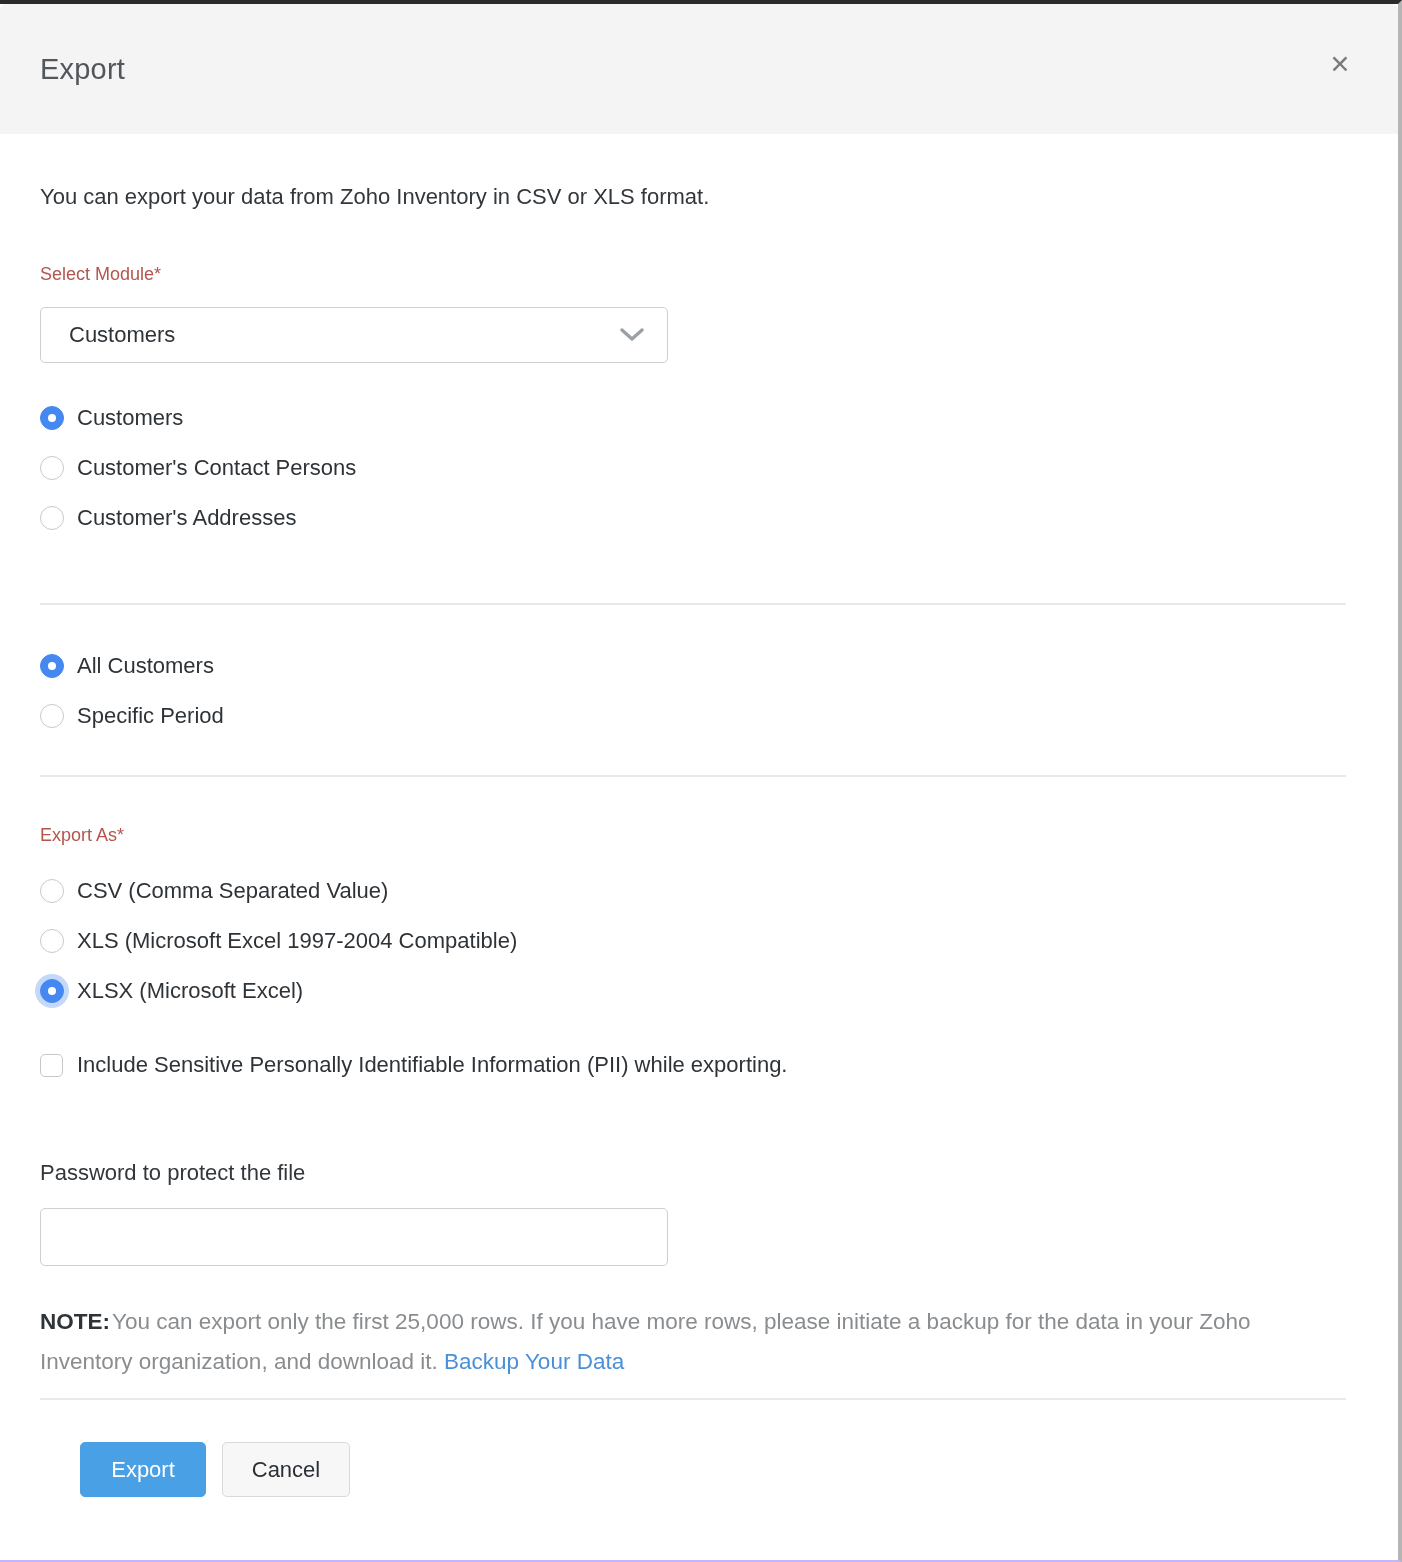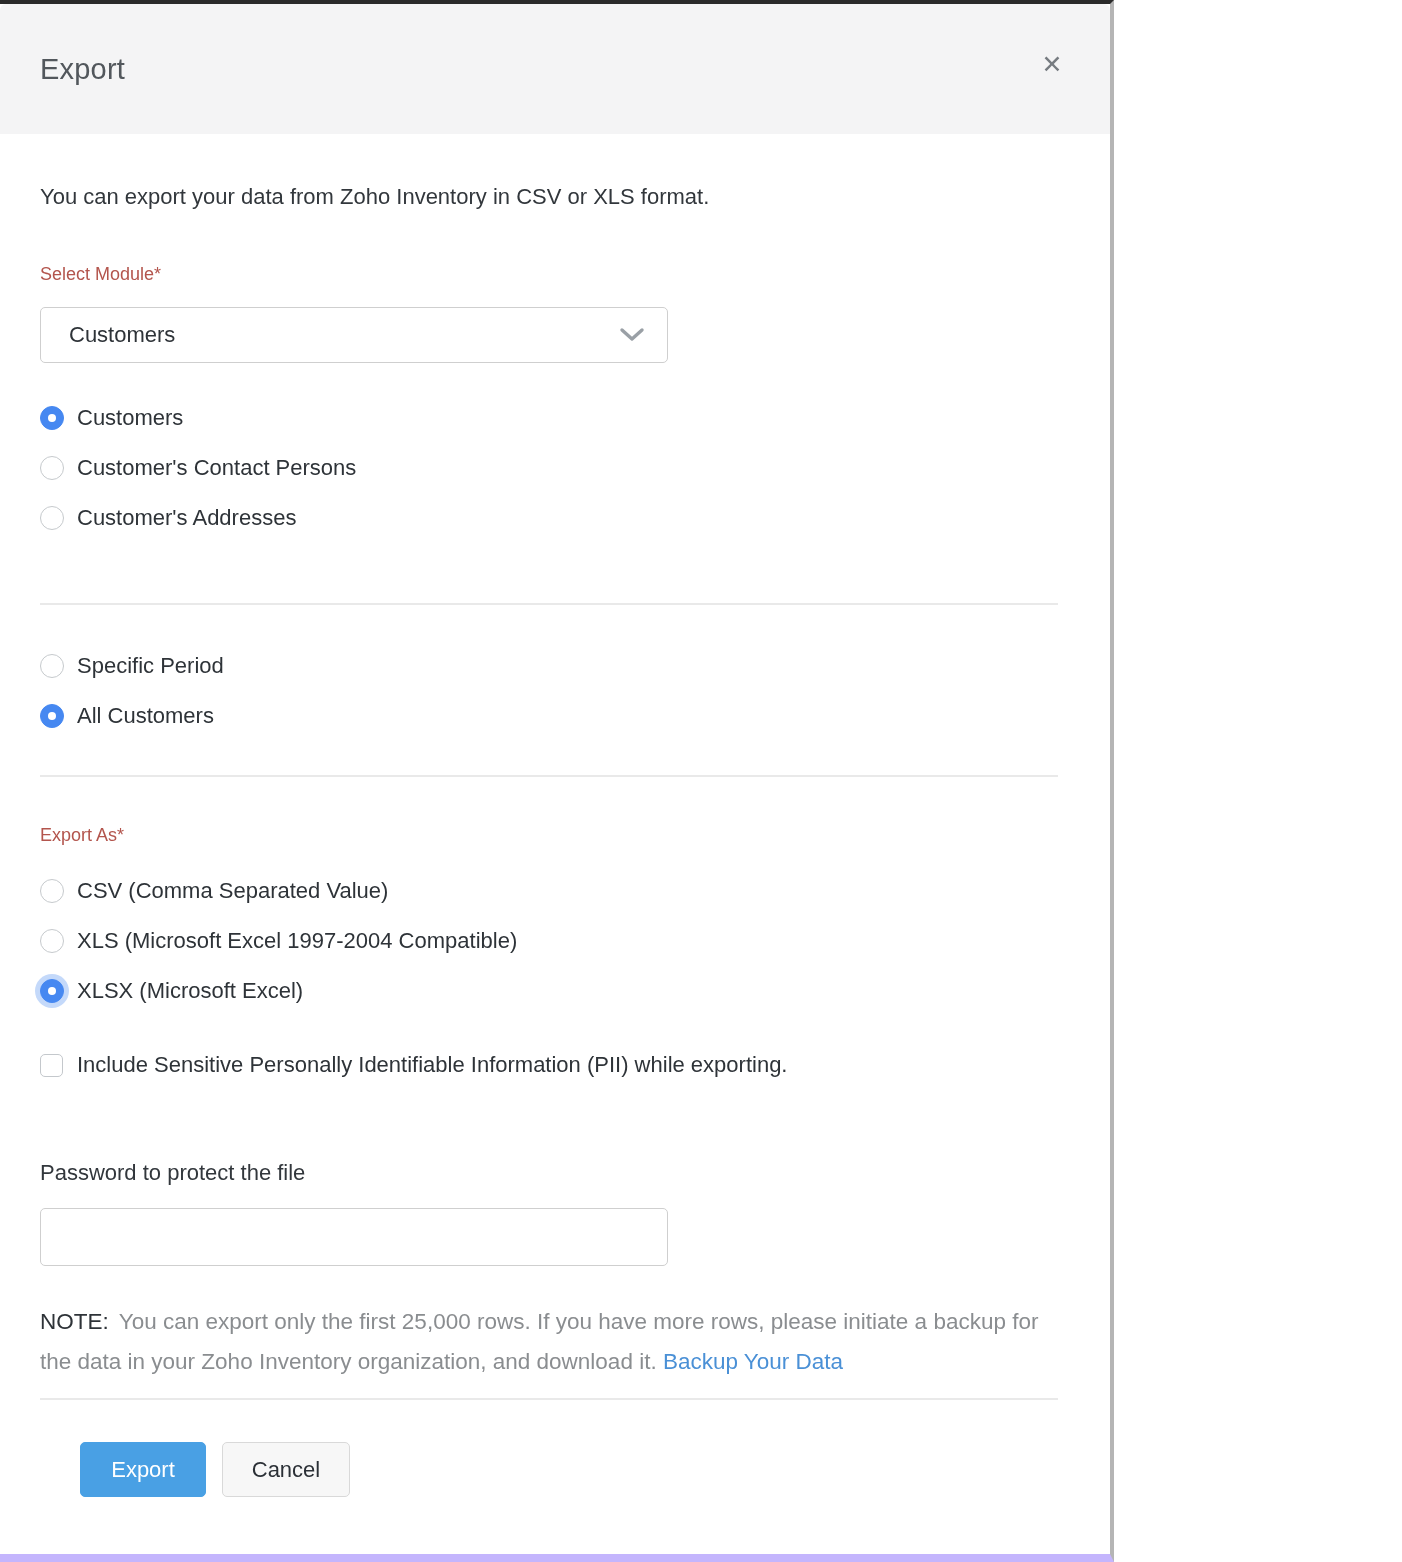--- a/index.html
+++ b/index.html
@@ -1,25 +1,25 @@
 <!DOCTYPE html>
 <html><head>
 <meta charset="utf-8">
 <style>
   * { margin:0; padding:0; box-sizing:border-box; }
   html,body { background:#fff; }
   body { font-family:"Liberation Sans","DejaVu Sans",sans-serif; }
 
   .page {
     position:relative;
-    width:1114px; height:1562px;
+    width:1402px; height:1562px;
     background:#fff;
     border-top:4px solid #2a2a2a;
     border-right:4px solid #b5b5b5;
-    border-bottom:8px solid #c4b5fd;
+    border-bottom:2px solid #c4b5fd;
     overflow:hidden;
   }
 
   
   .modal-header {
     position:relative;
     height:130px;
     background:#f4f4f5;
     border-radius:6px 6px 0 0;
     display:flex; align-items:center;
@@ -99,21 +99,21 @@
   .text-input {
     margin-top:22px; display:block;
     width:628px; height:58px;
     border:1px solid #cfcfcf; border-radius:5px;
     font-size:22px; color:#2e3338; padding:0 20px;
     outline:none; background:#fff;
     font-family:"Liberation Sans","DejaVu Sans",sans-serif;
   }
 
   .note { margin-top:36px; font-size:22.5px; line-height:40px; color:#8a8d90; }
-  .note .note-prefix { color:#2e3338; font-weight:400; margin-right:10px; }
+  .note .note-prefix { color:#2e3338; font-weight:700; margin-right:2px; }
   .note .note-link { color:#4a90d6; text-decoration:none; cursor:pointer; }
 
   .button-row { margin:42px 0 0 40px; display:flex; gap:16px; }
   .btn {
     height:55px; border-radius:5px; font-size:22px;
     display:flex; align-items:center; justify-content:center;
     cursor:pointer; border:1px solid transparent;
     font-family:"Liberation Sans","DejaVu Sans",sans-serif;
   }
   .btn-primary { width:126px; background:#49a0e4; color:#fff; border-color:#49a0e4; }
@@ -156,26 +156,26 @@
       <div class="radio-row">
         <span class="radio"></span>
         <span>Customer's Addresses</span>
       </div>
     </div>
 
     <hr class="divider d1">
 
     <div class="radio-group group-2">
       <div class="radio-row">
-        <span class="radio"></span>
-        <span>Specific Period</span>
-      </div>
-      <div class="radio-row">
         <span class="radio checked"></span>
         <span>All Customers</span>
+      </div>
+      <div class="radio-row">
+        <span class="radio"></span>
+        <span>Specific Period</span>
       </div>
     </div>
 
     <hr class="divider d2">
 
     <div class="field-label-red export-as-label">Export As*</div>
 
     <div class="radio-group tight">
       <div class="radio-row">
         <span class="radio"></span>

